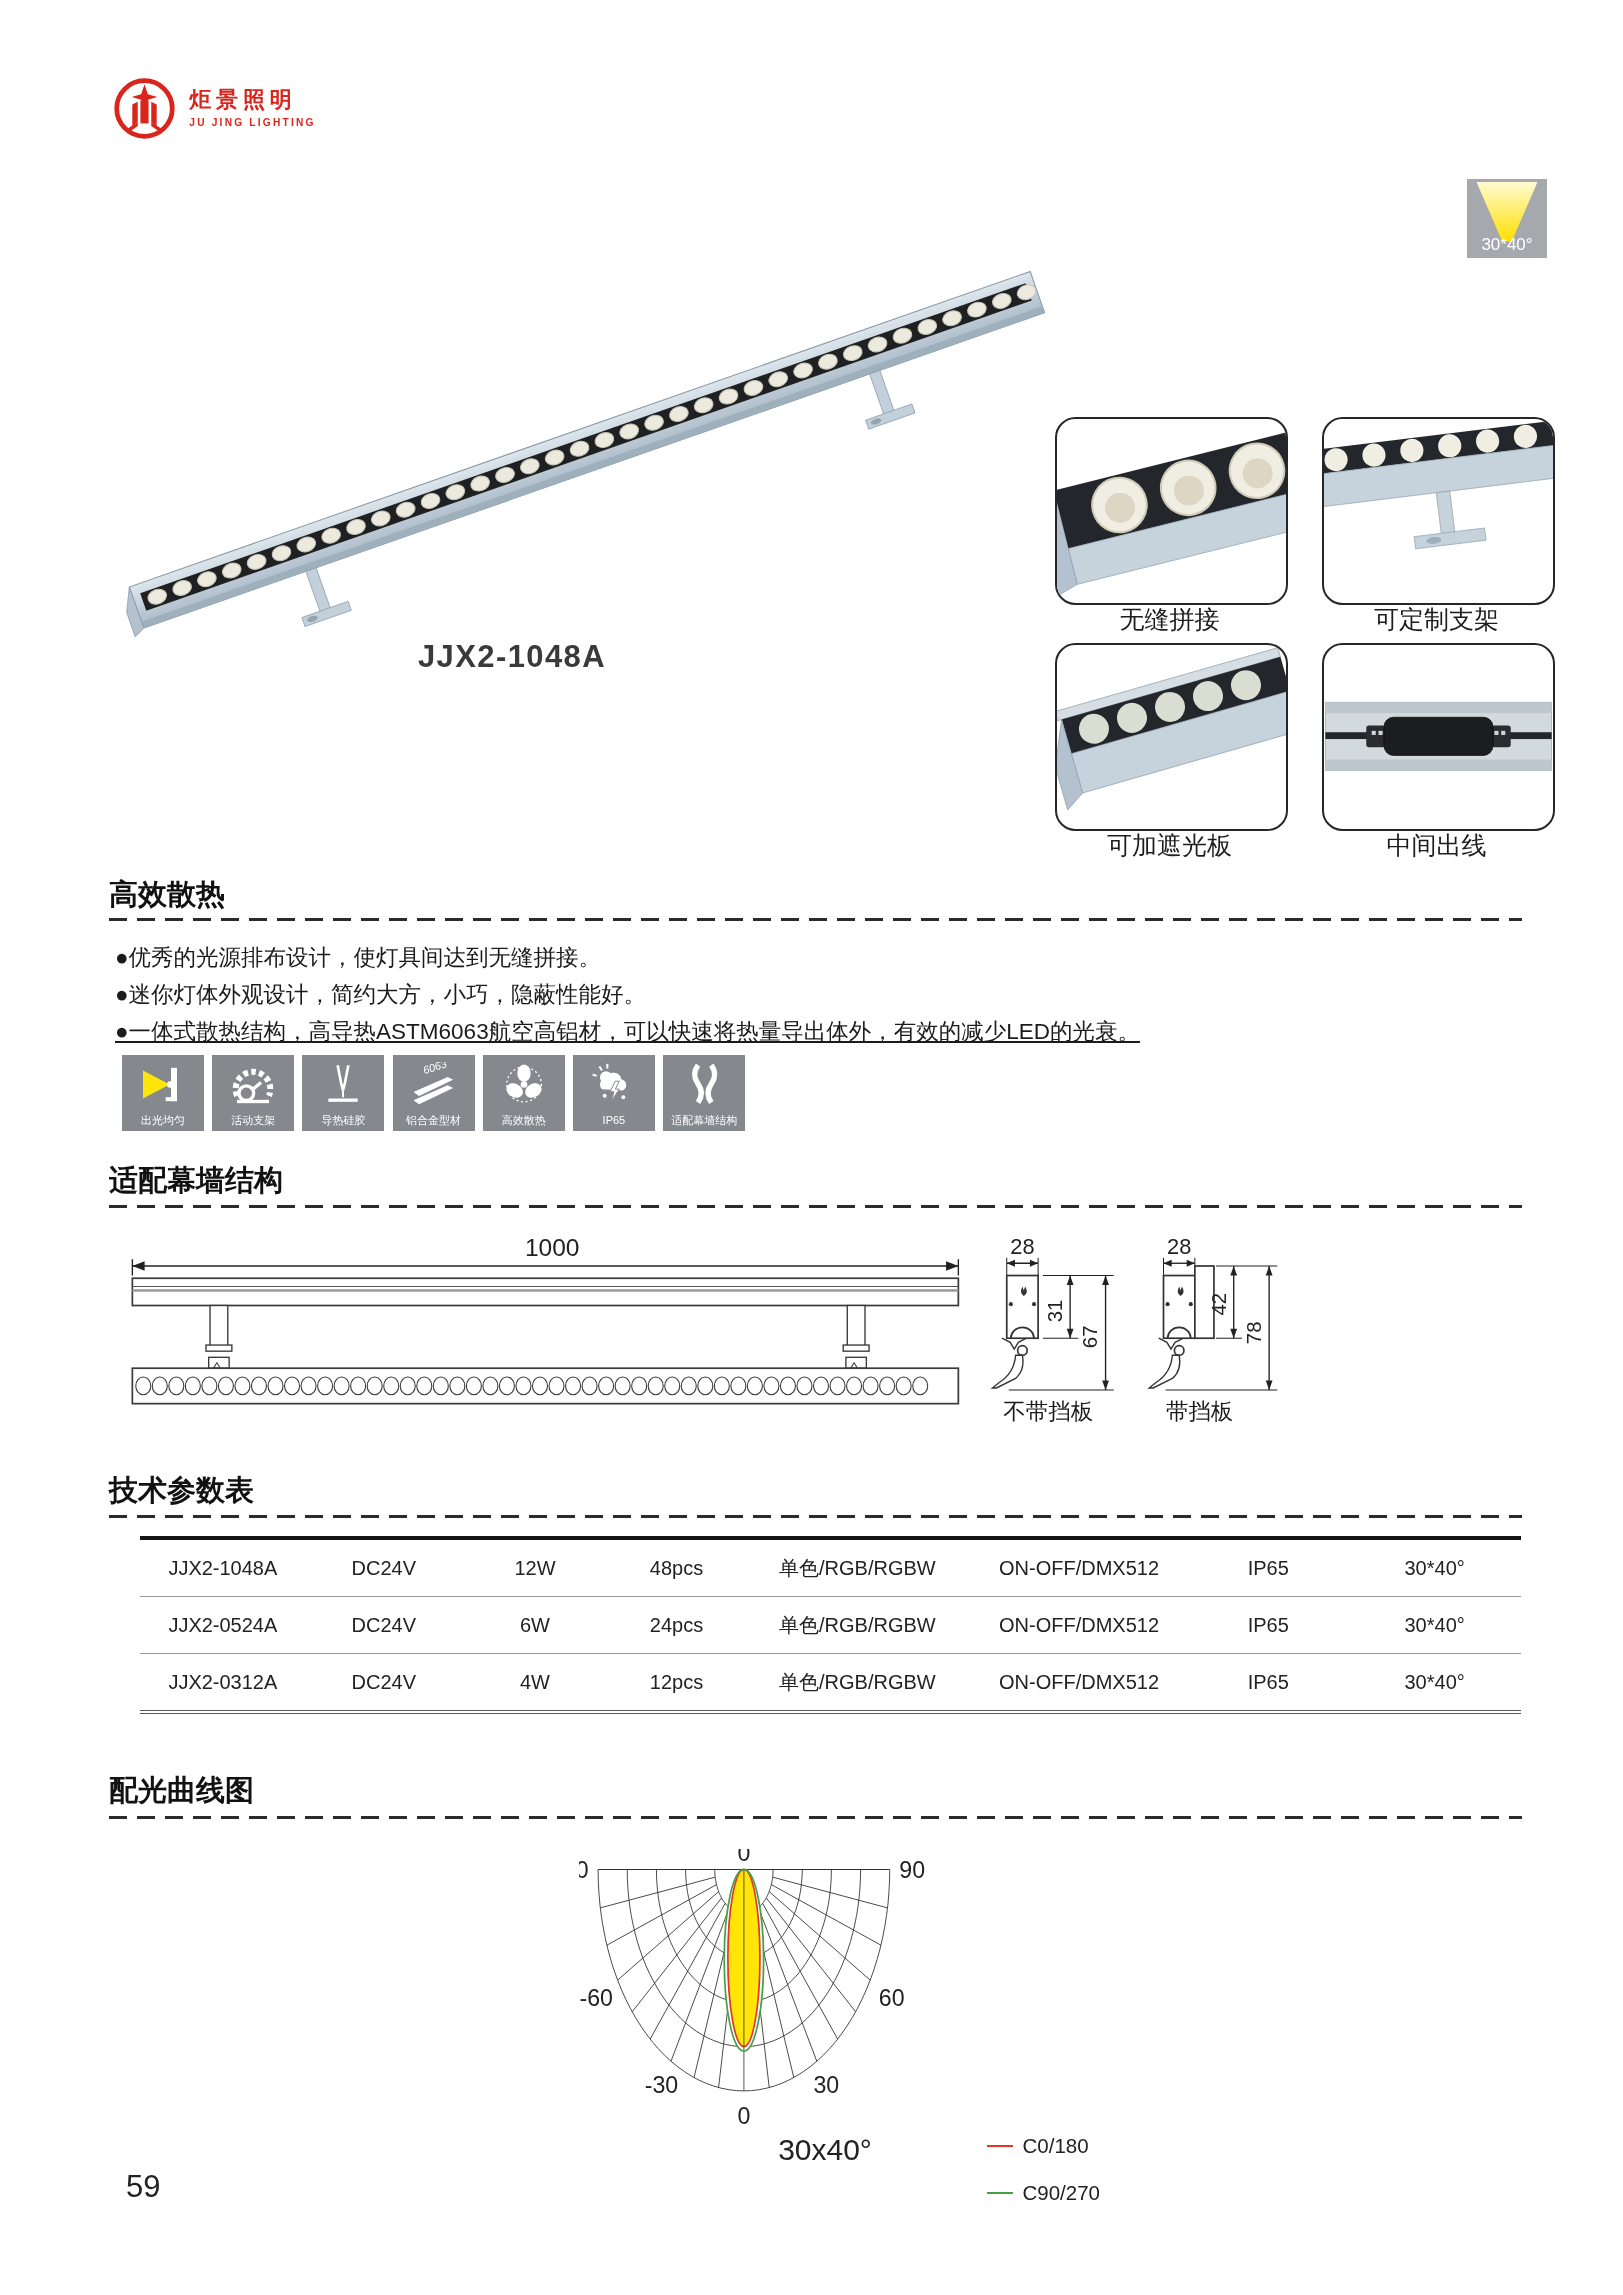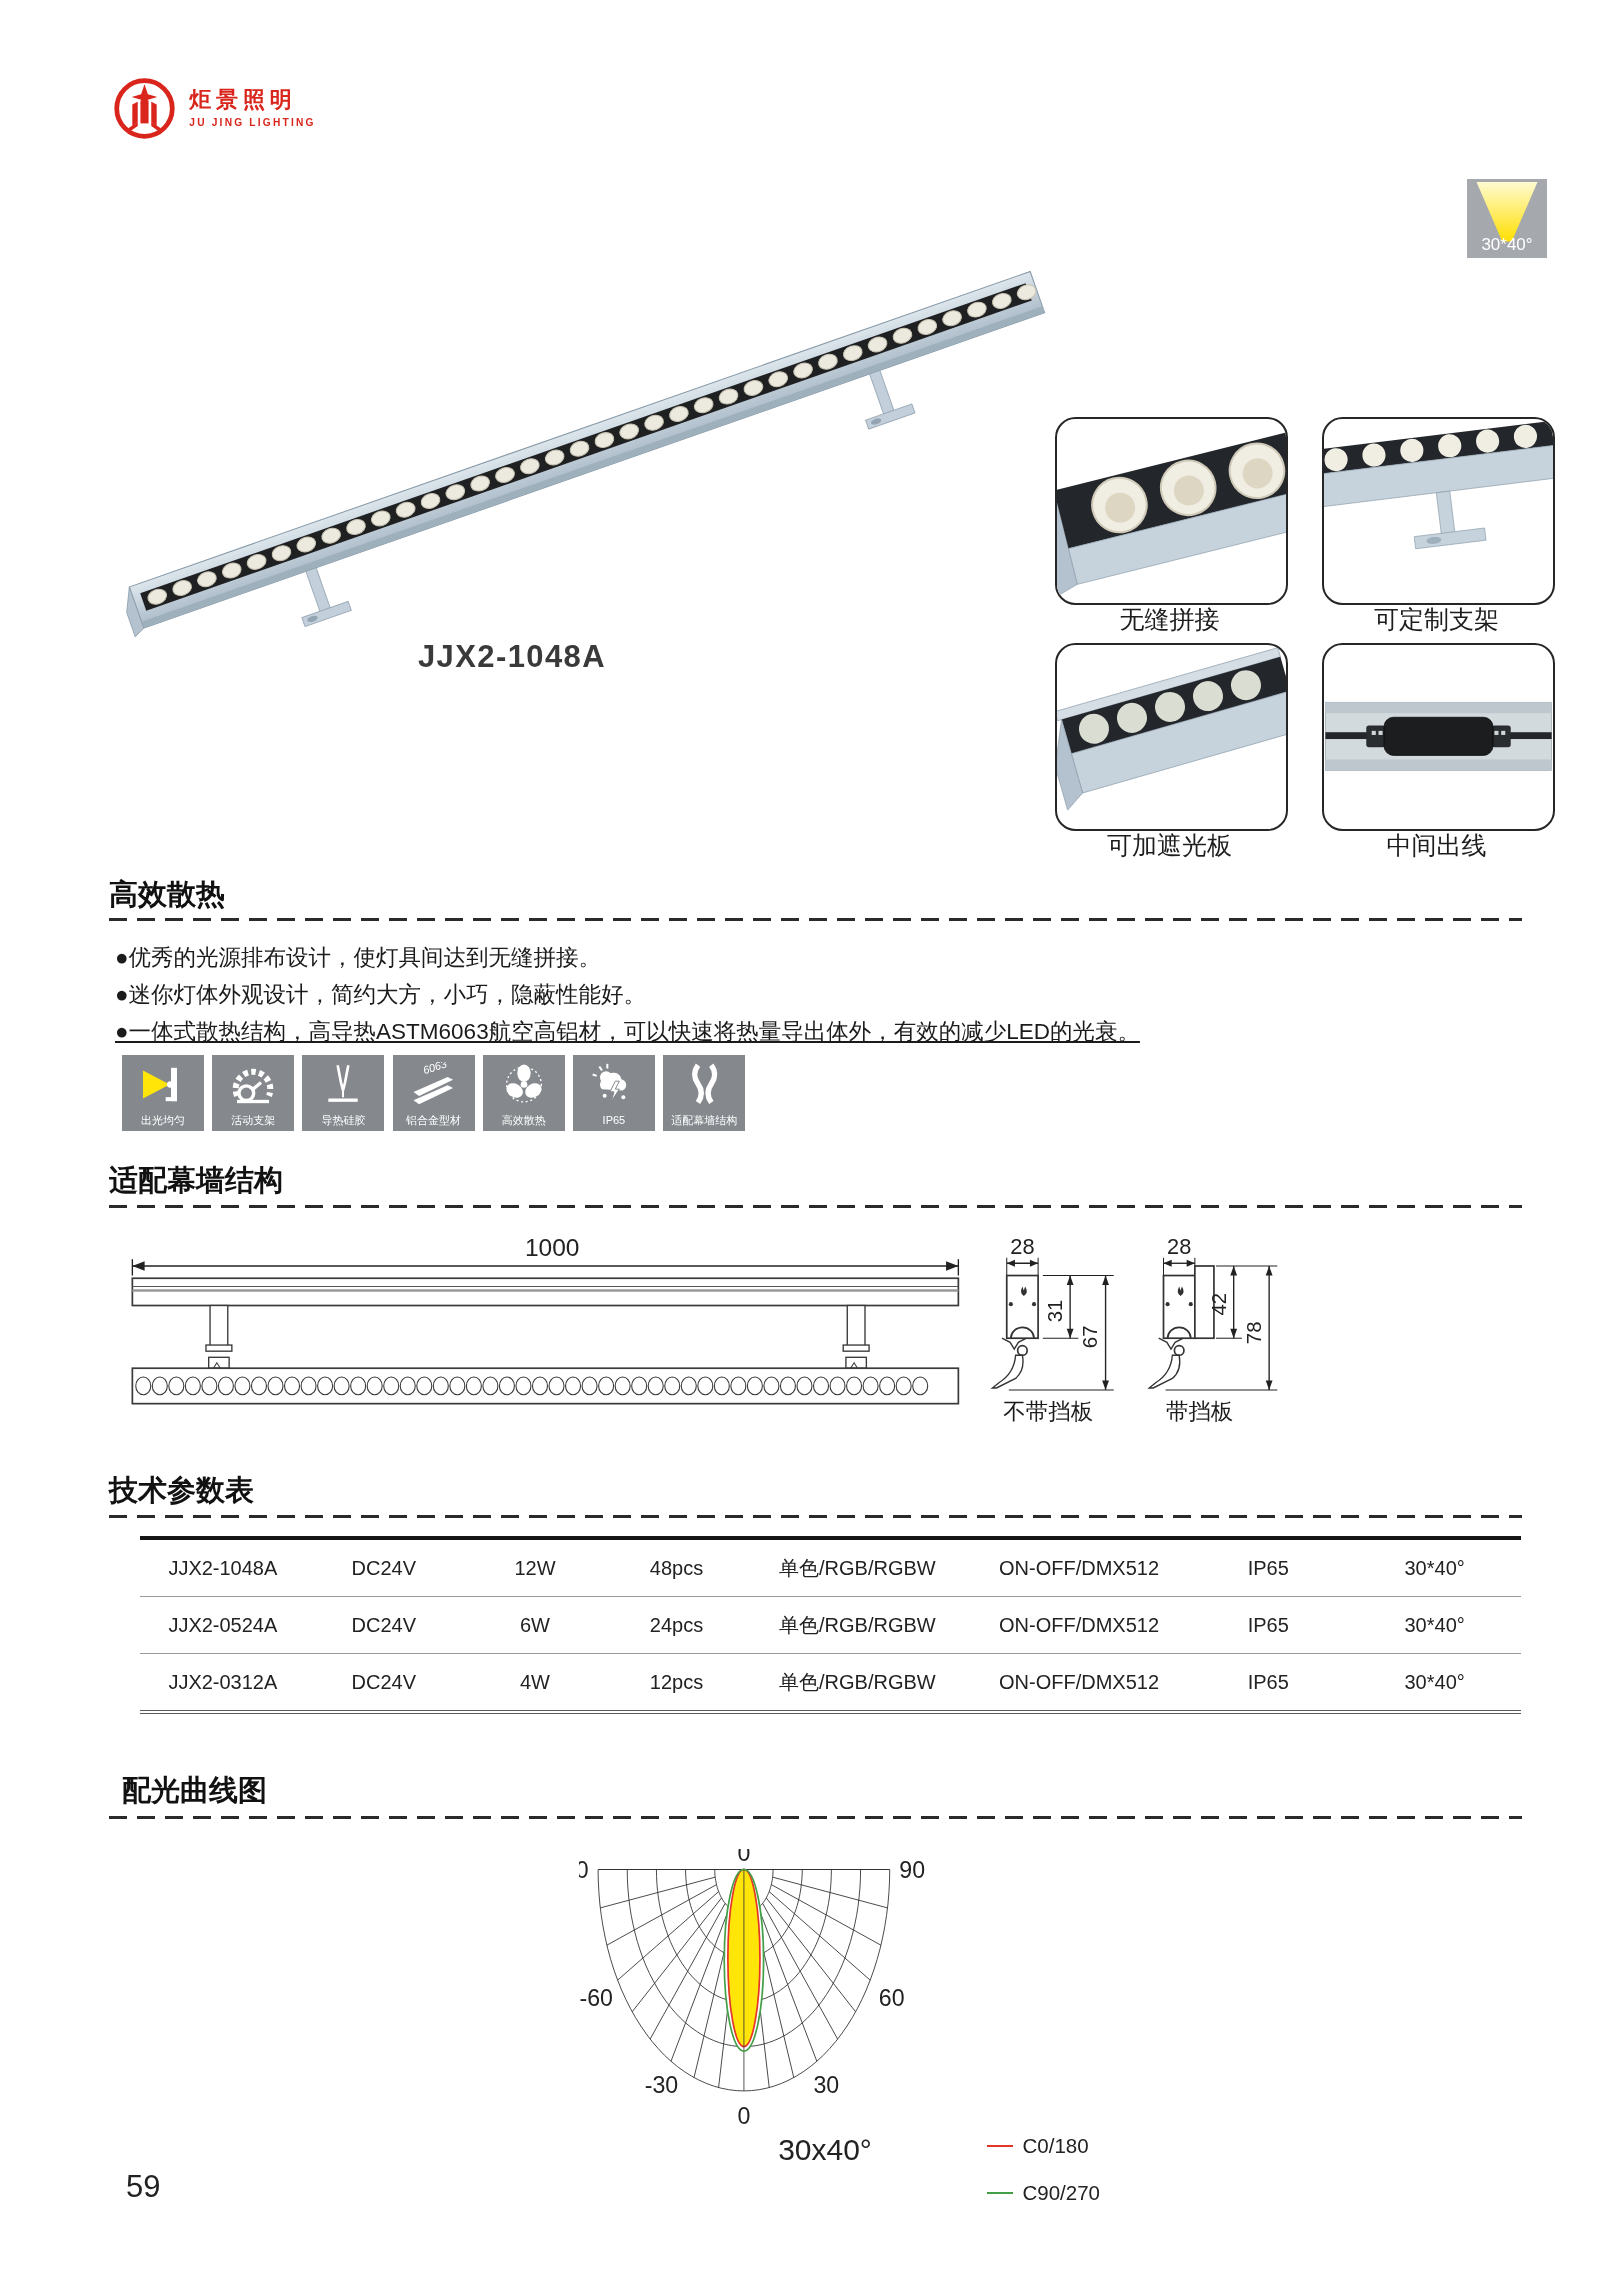--- a/index.html
+++ b/index.html
@@ -469,21 +469,21 @@
     <div class="c c1">DC24V</div>
     <div class="c c2">4W</div>
     <div class="c c3">12pcs</div>
     <div class="c c4">单色/RGB/RGBW</div>
     <div class="c c5">ON-OFF/DMX512</div>
     <div class="c c6">IP65</div>
     <div class="c c7">30*40°</div>
   </div>
 </div>
 
-<div class="abs sec-title" style="left:122px;top:1771px;">配光曲线图</div>
+<div class="abs sec-title" style="left:109px;top:1771px;">配光曲线图</div>
 <div class="abs rule" style="left:109px;top:1816px;"></div>
 
 <svg class="abs" style="left:579px;top:1849px;" id="pchart" width="477" height="293" viewBox="0 0 700 430">
     <path d="M199.2,30.0L199.3,33.4L199.4,36.8L199.7,40.2L200.1,43.5L200.7,46.8L201.3,50.1L202.0,53.3L202.9,56.4L203.9,59.5L204.9,62.5L206.1,65.4L207.4,68.2L208.7,70.9L210.2,73.5L211.7,76.0L213.4,78.3L215.1,80.5L216.8,82.6L218.7,84.5L220.6,86.3L222.6,87.9L224.6,89.4L226.7,90.7L228.8,91.8L230.9,92.8L233.1,93.6L235.3,94.2L237.5,94.6L239.8,94.9L242.0,95.0L244.2,94.9L246.5,94.6L248.7,94.2L250.9,93.6L253.1,92.8L255.2,91.8L257.3,90.7L259.4,89.4L261.4,87.9L263.4,86.3L265.3,84.5L267.2,82.6L268.9,80.5L270.6,78.3L272.3,76.0L273.8,73.5L275.3,70.9L276.6,68.2L277.9,65.4L279.1,62.5L280.1,59.5L281.1,56.4L282.0,53.3L282.7,50.1L283.3,46.8L283.9,43.5L284.3,40.2L284.6,36.8L284.7,33.4L284.8,30.0" fill="none" stroke="#333333" stroke-width="1.3"></path>
     <path d="M156.4,30.0L156.5,36.8L156.9,43.6L157.5,50.3L158.3,57.0L159.3,63.6L160.6,70.2L162.1,76.6L163.8,82.9L165.7,89.0L167.9,95.0L170.2,100.8L172.7,106.4L175.5,111.8L178.4,117.0L181.5,121.9L184.7,126.6L188.1,131.0L191.7,135.2L195.4,139.0L199.2,142.6L203.1,145.8L207.2,148.8L211.3,151.4L215.5,153.6L219.8,155.6L224.2,157.2L228.6,158.4L233.1,159.3L237.5,159.8L242.0,160.0L246.5,159.8L250.9,159.3L255.4,158.4L259.8,157.2L264.2,155.6L268.5,153.6L272.7,151.4L276.8,148.8L280.9,145.8L284.8,142.6L288.6,139.0L292.3,135.2L295.9,131.0L299.3,126.6L302.5,121.9L305.6,117.0L308.5,111.8L311.3,106.4L313.8,100.8L316.1,95.0L318.3,89.0L320.2,82.9L321.9,76.6L323.4,70.2L324.7,63.6L325.7,57.0L326.5,50.3L327.1,43.6L327.5,36.8L327.6,30.0" fill="none" stroke="#333333" stroke-width="1.3"></path>
     <path d="M113.6,30.0L113.8,40.2L114.3,50.4L115.2,60.5L116.4,70.5L118.0,80.5L119.9,90.3L122.1,99.9L124.7,109.3L127.6,118.5L130.8,127.5L134.3,136.2L138.1,144.6L142.2,152.7L146.6,160.5L151.2,167.9L156.1,174.9L161.2,181.5L166.5,187.8L172.1,193.5L177.8,198.9L183.7,203.7L189.8,208.1L196.0,212.0L202.3,215.5L208.8,218.4L215.3,220.7L221.9,222.6L228.6,223.9L235.3,224.7L242.0,225.0L248.7,224.7L255.4,223.9L262.1,222.6L268.7,220.7L275.2,218.4L281.7,215.5L288.0,212.0L294.2,208.1L300.3,203.7L306.2,198.9L311.9,193.5L317.5,187.8L322.8,181.5L327.9,174.9L332.8,167.9L337.4,160.5L341.8,152.7L345.9,144.6L349.7,136.2L353.2,127.5L356.4,118.5L359.3,109.3L361.9,99.9L364.1,90.3L366.0,80.5L367.6,70.5L368.8,60.5L369.7,50.4L370.2,40.2L370.4,30.0" fill="none" stroke="#333333" stroke-width="1.3"></path>
     <path d="M70.8,30.0L71.0,43.6L71.7,57.2L72.9,70.7L74.5,84.1L76.6,97.3L79.2,110.3L82.2,123.2L85.6,135.8L89.5,148.0L93.7,160.0L98.4,171.6L103.5,182.8L109.0,193.6L114.8,204.0L120.9,213.8L127.4,223.2L134.3,232.1L141.4,240.3L148.8,248.1L156.4,255.2L164.3,261.7L172.4,267.5L180.6,272.7L189.1,277.3L197.7,281.1L206.4,284.3L215.2,286.8L224.1,288.6L233.0,289.6L242.0,290.0L251.0,289.6L259.9,288.6L268.8,286.8L277.6,284.3L286.3,281.1L294.9,277.3L303.4,272.7L311.6,267.5L319.7,261.7L327.6,255.2L335.2,248.1L342.6,240.3L349.7,232.1L356.6,223.2L363.1,213.8L369.2,204.0L375.0,193.6L380.5,182.8L385.6,171.6L390.3,160.0L394.5,148.0L398.4,135.8L401.8,123.2L404.8,110.3L407.4,97.3L409.5,84.1L411.1,70.7L412.3,57.2L413.0,43.6L413.2,30.0" fill="none" stroke="#333333" stroke-width="1.3"></path>
     <path d="M28.0,30.0L28.3,47.0L29.2,64.0L30.6,80.8L32.7,97.6L35.3,114.1L38.5,130.4L42.2,146.5L46.5,162.2L51.3,177.5L56.7,192.5L62.5,207.0L68.9,221.0L75.7,234.5L83.0,247.5L90.7,259.8L98.8,271.5L107.3,282.6L116.2,292.9L125.4,302.6L135.0,311.5L144.8,319.6L155.0,326.9L165.3,333.4L175.9,339.1L186.6,343.9L197.5,347.9L208.5,351.0L219.6,353.2L230.8,354.6L242.0,355.0L253.2,354.6L264.4,353.2L275.5,351.0L286.5,347.9L297.4,343.9L308.1,339.1L318.7,333.4L329.0,326.9L339.2,319.6L349.0,311.5L358.6,302.6L367.8,292.9L376.7,282.6L385.2,271.5L393.3,259.8L401.0,247.5L408.3,234.5L415.1,221.0L421.5,207.0L427.3,192.5L432.7,177.5L437.5,162.2L441.8,146.5L445.5,130.4L448.7,114.1L451.3,97.6L453.4,80.8L454.8,64.0L455.7,47.0L456.0,30.0" fill="none" stroke="#333333" stroke-width="1.3"></path>
     <line x1="199.8502281710775" y1="41.28713154835047" x2="31.25114085538749" y2="86.43565774175238" stroke="#333333" stroke-width="1.3"></line>
     <line x1="201.7811558303631" y1="52.23130931616848" x2="40.90577915181561" y2="141.15654658084236" stroke="#333333" stroke-width="1.3"></line>

